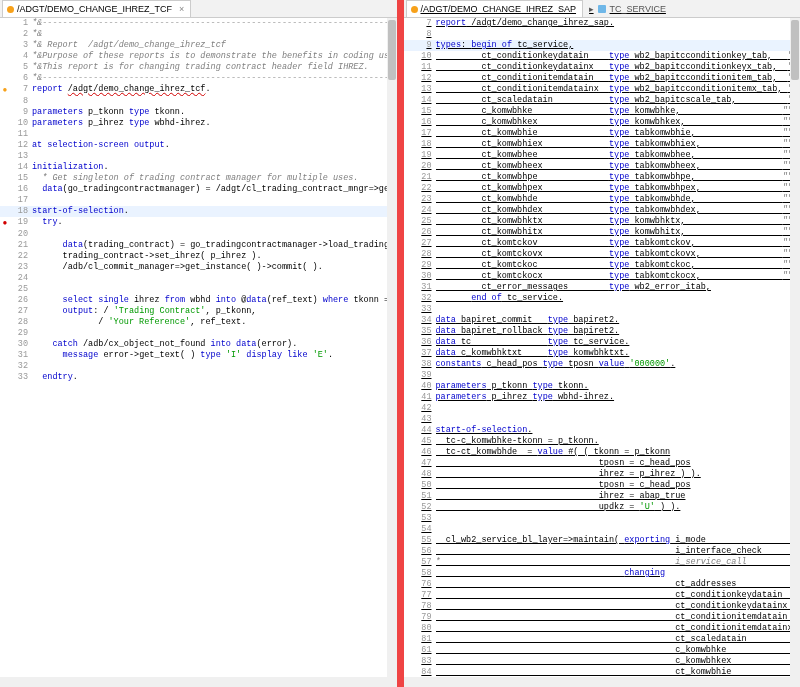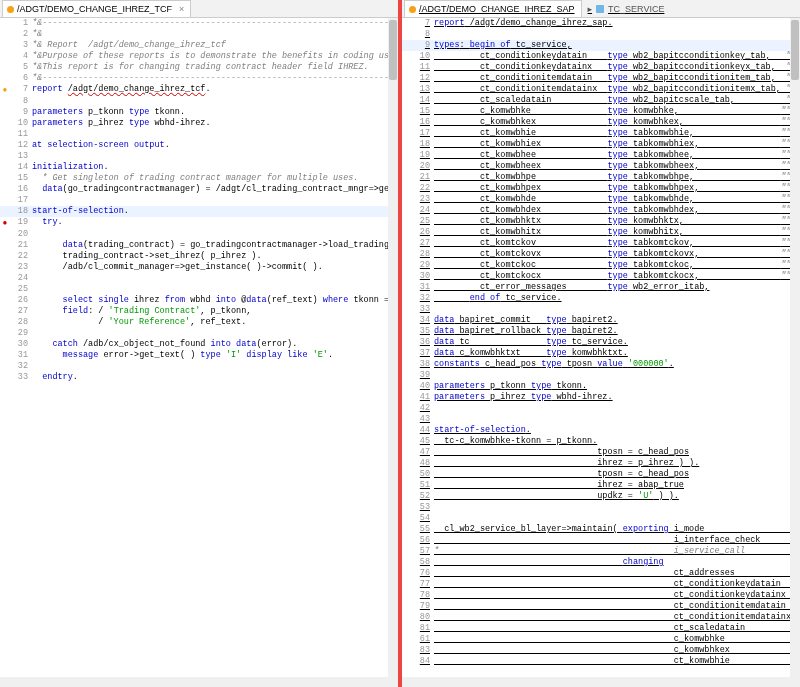--- a/index.html
+++ b/index.html
@@ -1,18 +1,18 @@
 <!DOCTYPE html>
 <html><head>
 <meta charset="utf-8">
 <style>
   * { box-sizing: border-box; margin: 0; padding: 0; }
   html, body { width: 800px; height: 687px; overflow: hidden; font-family: "Segoe UI", Tahoma, sans-serif; font-size: 9px; background: #fff; }
   .split { display: flex; width: 100%; height: 100%; }
-  .pane { flex: 1; display: flex; flex-direction: column; border-right: 4px solid #ef4444; min-width: 0; }
+  .pane { flex: 1; display: flex; flex-direction: column; border-right: 7px solid #ef4444; min-width: 0; }
   .pane:last-child { border-right: none; text-decoration: underline; }
   .tabrow { display: flex; align-items: center; height: 18px; background: #f2f2f2; border-bottom: 1px solid #ccc; padding-left: 2px; gap: 2px; }
   .tab { display: flex; align-items: center; gap: 3px; background: #fff; border: 1px solid #ccc; border-bottom: none; padding: 1px 6px 1px 4px; font-size: 9px; height: 17px; cursor: pointer; }
   .tab .dot { width: 7px; height: 7px; border-radius: 50%; background: #f7a11a; display: inline-block; }
   .tab .x { color: #888; font-size: 9px; margin-left: 4px; }
   .crumb { display: flex; align-items: center; gap: 4px; padding: 1px 4px; font-size: 9px; color: #555; }
   .crumb .svc { width: 8px; height: 8px; background: #6fb7e8; display: inline-block; border-radius: 1px; }
   .editor { flex: 1; overflow: hidden; background: #fff; position: relative; font-family: Consolas, "Courier New", monospace; font-size: 8.5px; line-height: 11px; }
   .gut-ln { display: flex; }
   .gut { width: 22px; text-align: right; color: #999; padding-right: 4px; user-select: none; flex-shrink: 0; }
@@ -169,21 +169,21 @@
           <div class="ln"></div>
         </div>
         <div class="gut-ln">
           <div class="mk"></div>
           <div class="gut">26</div>
           <div class="ln">      <span class="kw">select single</span> ihrez <span class="kw">from</span> wbhd <span class="kw">into</span> @<span class="kw">data</span>(ref_text) <span class="kw">where</span> tkonn = @p_tkonn.</div>
         </div>
         <div class="gut-ln">
           <div class="mk"></div>
           <div class="gut">27</div>
-          <div class="ln">      <span class="kw">field</span>: / <span class="str">'Trading Contract'</span>, p_tkonn,</div>
+          <div class="ln">      <span class="kw">output</span>: / <span class="str">'Trading Contract'</span>, p_tkonn,</div>
         </div>
         <div class="gut-ln">
           <div class="mk"></div>
           <div class="gut">28</div>
           <div class="ln">             / <span class="str">'Your Reference'</span>, ref_text.</div>
         </div>
         <div class="gut-ln">
           <div class="mk"></div>
           <div class="gut">29</div>
           <div class="ln"></div>
@@ -416,20 +416,25 @@
           <div class="gut">44</div>
           <div class="ln"><span class="kw">start-of-selection</span>.</div>
         </div>
         <div class="gut-ln">
           <div class="mk"></div>
           <div class="gut">45</div>
           <div class="ln">  tc-c_komwbhke-tkonn = p_tkonn.</div>
         </div>
         <div class="gut-ln">
           <div class="mk"></div>
+          <div class="gut">46</div>
+          <div class="ln">  tc-ct_komwbhde  = <span class="kw">value</span> #( ( tkonn = p_tkonn</div>
+        </div>
+        <div class="gut-ln">
+          <div class="mk"></div>
           <div class="gut">47</div>
           <div class="ln">                                tposn = c_head_pos</div>
         </div>
         <div class="gut-ln">
           <div class="mk"></div>
           <div class="gut">48</div>
           <div class="ln">                                ihrez = p_ihrez ) ).</div>
         </div>
         <div class="gut-ln">
           <div class="mk"></div>

